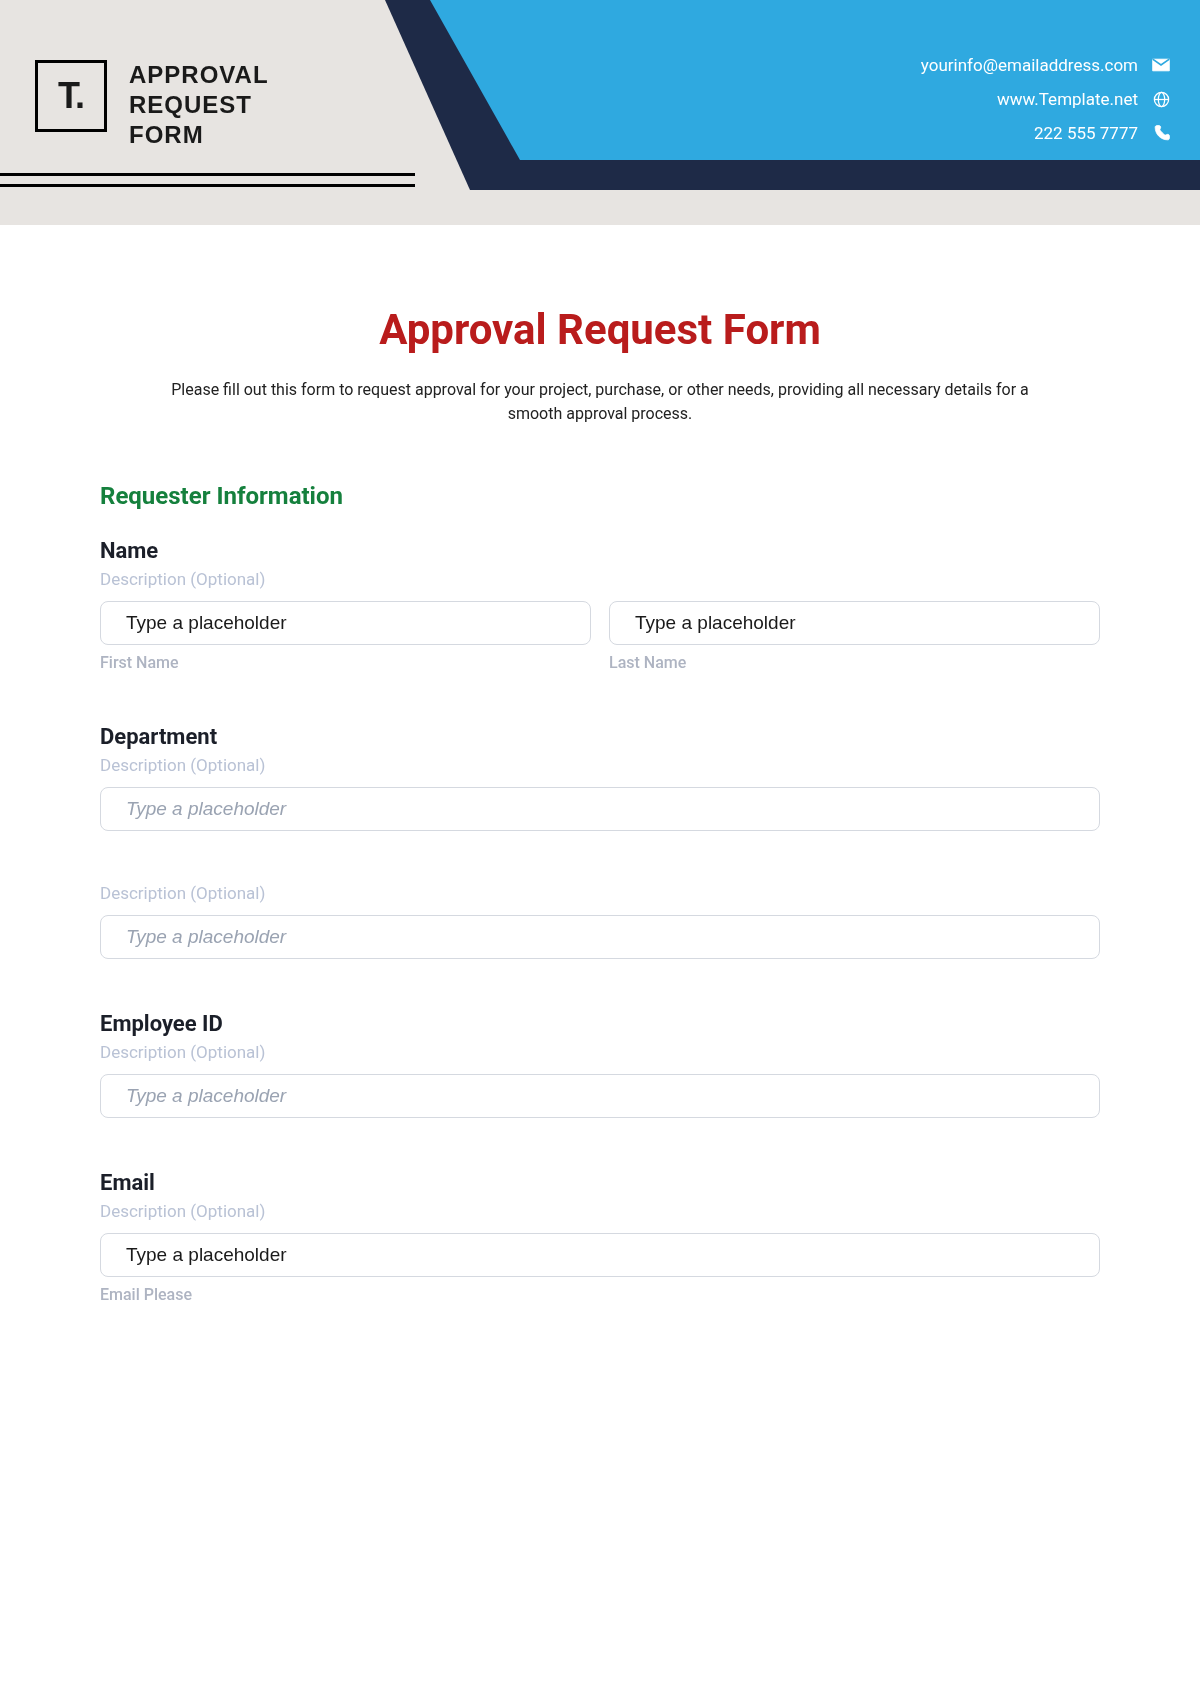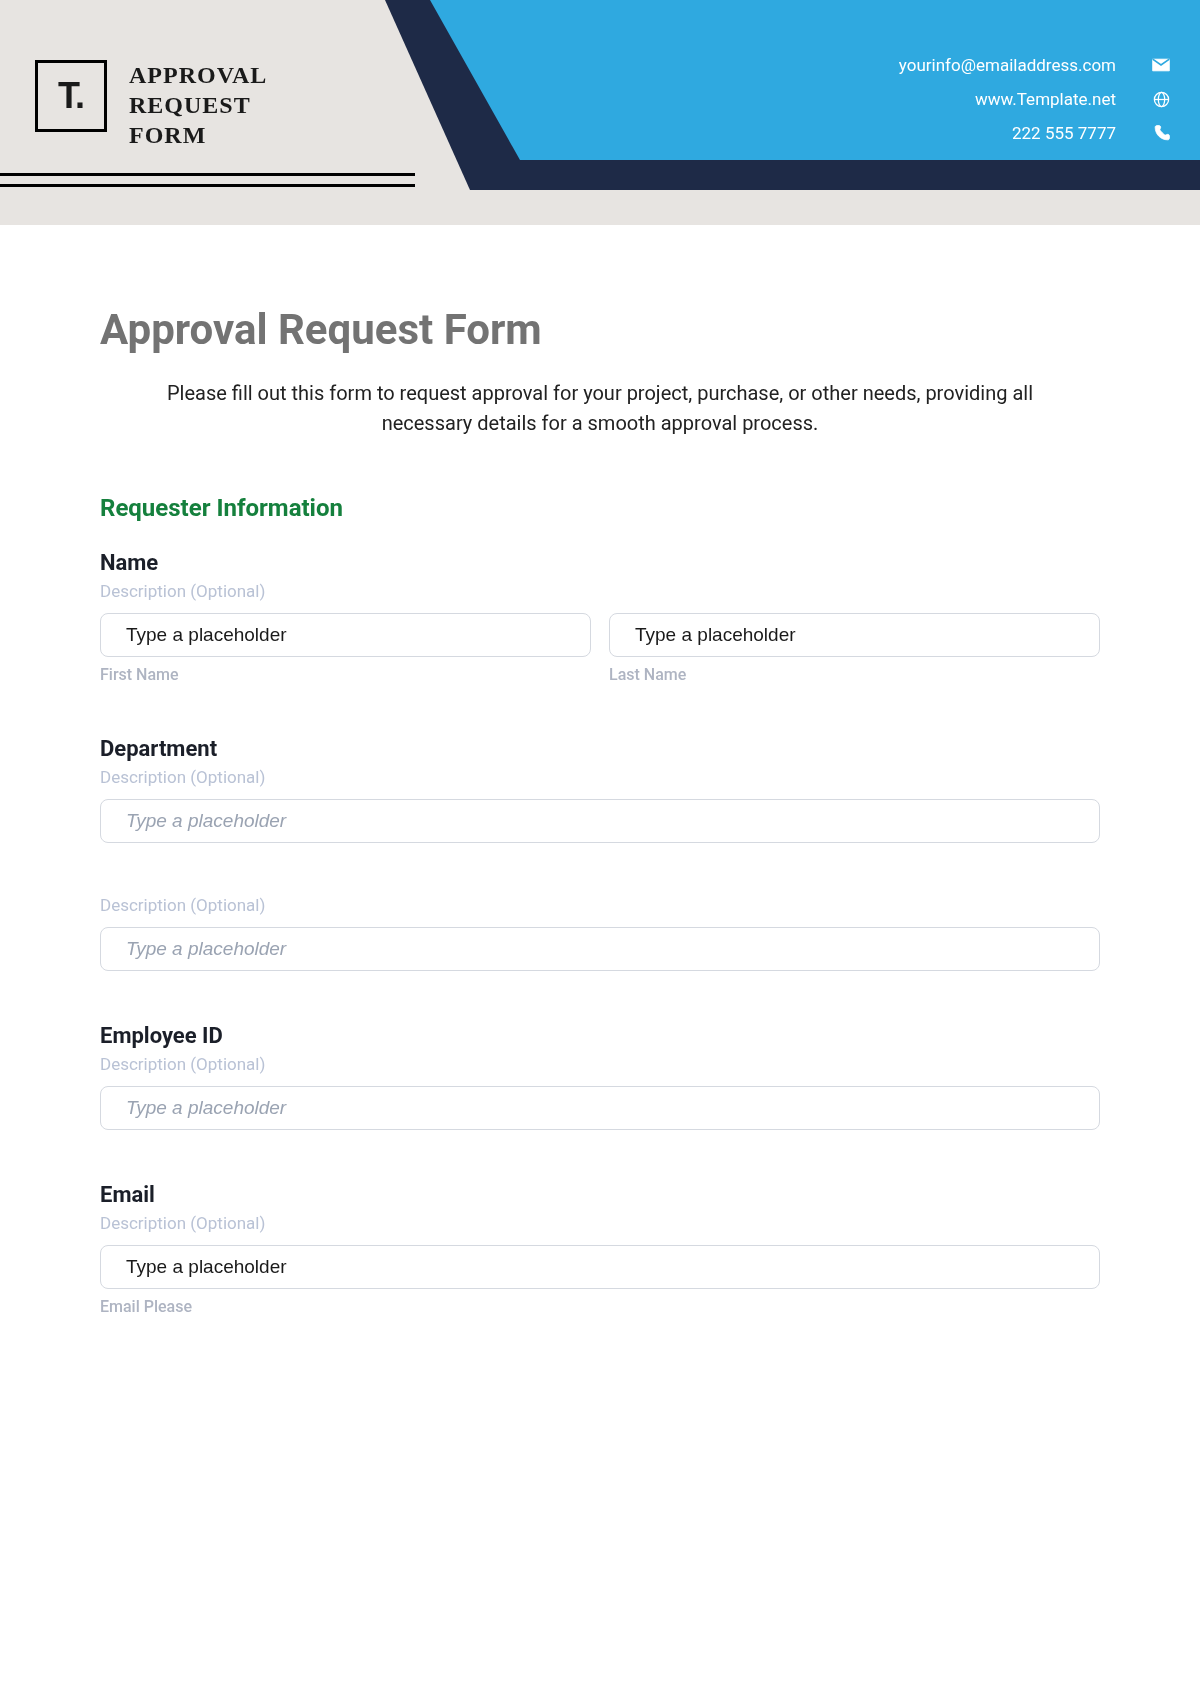--- a/index.html
+++ b/index.html
@@ -10,37 +10,37 @@
   .header-band { position: relative; width: 100%; height: 225px; background: #e7e4e1; overflow: hidden; }
 
   
   .tri-dark { position: absolute; top: 0; right: 0; width: 900px; height: 225px; }
   .tri-blue { position: absolute; top: 0; right: 0; width: 900px; height: 225px; }
 
   
   .logo-block { position: absolute; top: 60px; left: 35px; display: flex; align-items: flex-start; gap: 22px; }
   .logo-box { width: 72px; height: 72px; border: 3px solid #000; display: flex; align-items: center; justify-content: center; font-weight: 800; font-size: 36px; letter-spacing: -1px; font-family: Arial, sans-serif; }
   .logo-text { font-family: Arial, sans-serif; }
-  .header-title { font-weight: 800; font-size: 24px; line-height: 1.25; letter-spacing: 1px; color: #1a1a1a; font-family: Liberation Serif, serif; }
+  .header-title { font-weight: 800; font-size: 24px; line-height: 1.25; letter-spacing: 1px; color: #1a1a1a; font-family: Liberation Sans, sans-serif; }
 
   
   .double-line { position: absolute; left: 0; bottom: 38px; width: 415px; }
   .double-line .bar { height: 3px; background: #000; margin-bottom: 8px; }
   .double-line .bar:last-child { margin-bottom: 0; }
 
   
   .contact { position: absolute; top: 48px; right: 28px; color: #fff; text-align: right; font-size: 17px; }
-  .contact .row { display: flex; justify-content: flex-end; align-items: center; gap: 34px; height: 34px; }
+  .contact .row { display: flex; justify-content: flex-end; align-items: center; gap: 12px; height: 34px; }
   .contact .icon { width: 22px; height: 22px; display: inline-flex; align-items: center; justify-content: center; }
   .contact svg { fill: #fff; stroke: #fff; }
 
   
   .content { padding: 80px 100px 0 100px; }
-  .form-title { font-size: 42px; font-weight: 700; color: #737373; margin-bottom: 24px; }
-  .form-intro { text-align: center; font-size: 20px; line-height: 1.5; color: #222; max-width: 900px; margin: 0 auto 56px auto; }
+  .form-title { text-align: center; font-size: 42px; font-weight: 700; color: #b91c1c; margin-bottom: 24px; }
+  .form-intro { text-align: center; font-size: 16px; line-height: 1.5; color: #222; max-width: 900px; margin: 0 auto 56px auto; }
 
   .section-heading { font-size: 24px; font-weight: 700; color: #15803d; margin-bottom: 28px; }
 
   .field { margin-bottom: 52px; }
   .field-label { font-size: 22px; font-weight: 700; color: #1b1f29; margin-bottom: 6px; }
   .field-desc { font-size: 17px; color: #b9c2d5; margin-bottom: 12px; }
   .field-sub { font-size: 16px; color: #aeb4c2; margin-top: 8px; font-weight: 500; }
 
   .row-2 { display: flex; gap: 18px; }
   .row-2 > .col { flex: 1; }

